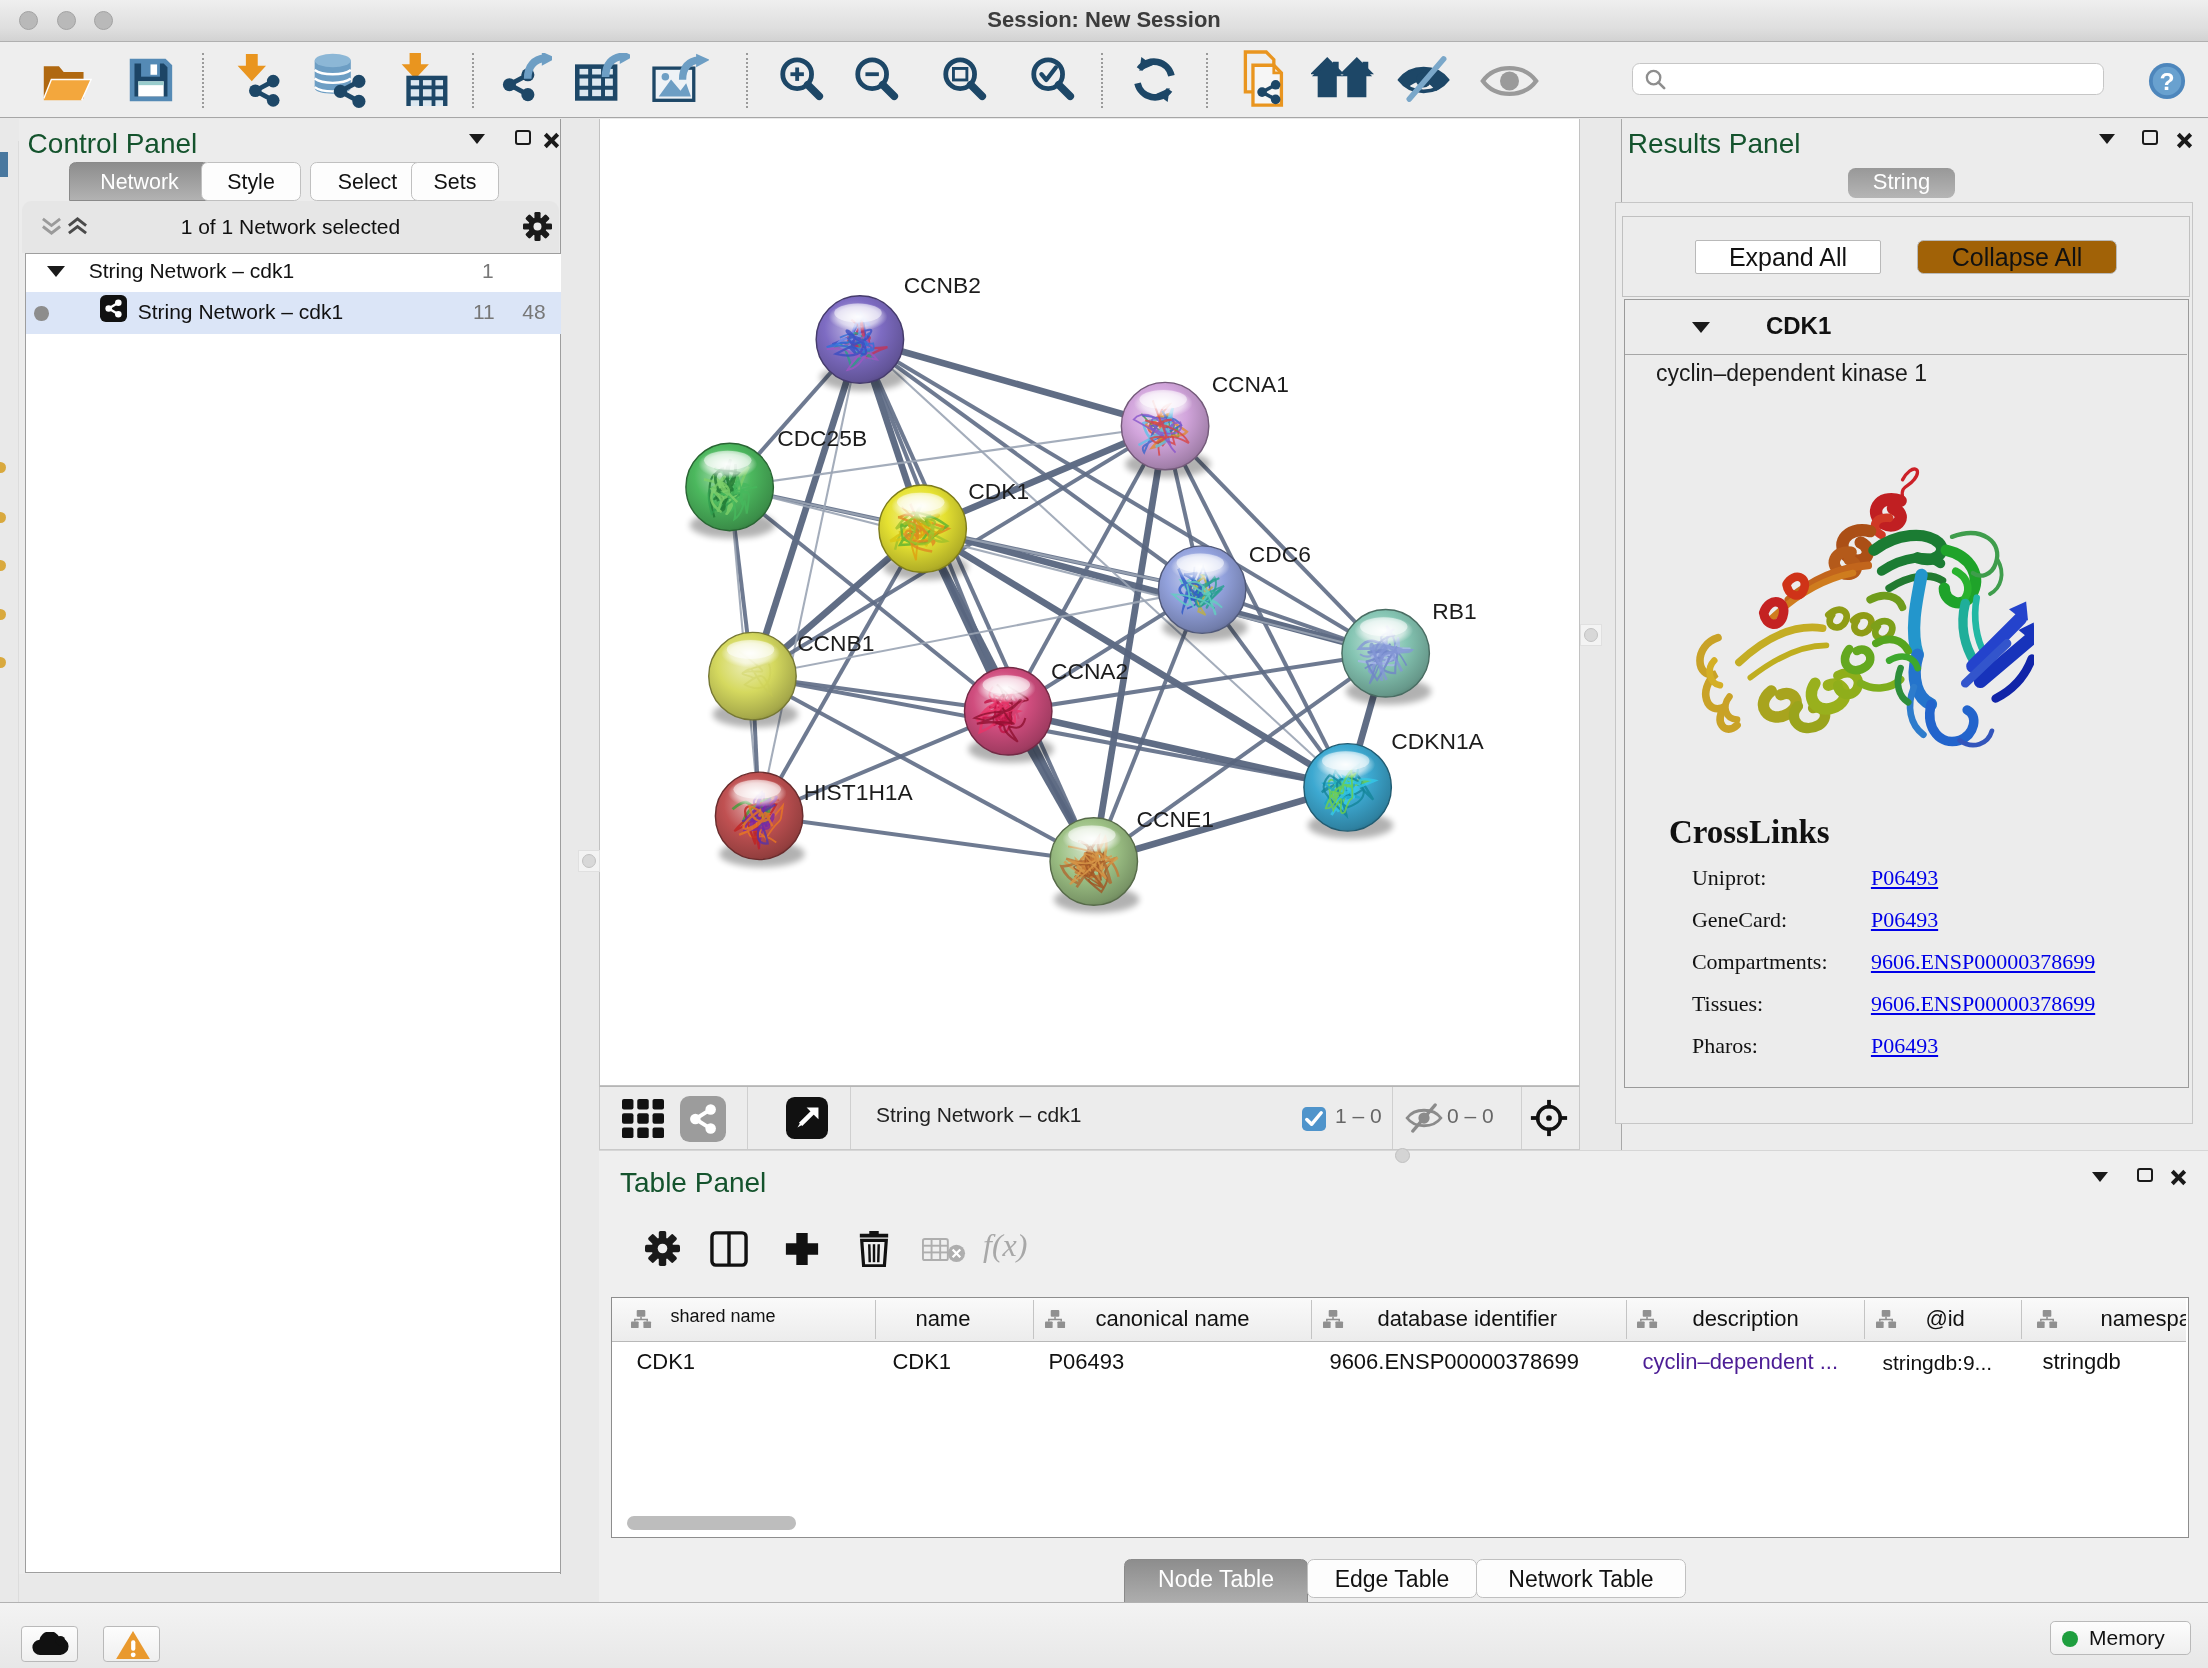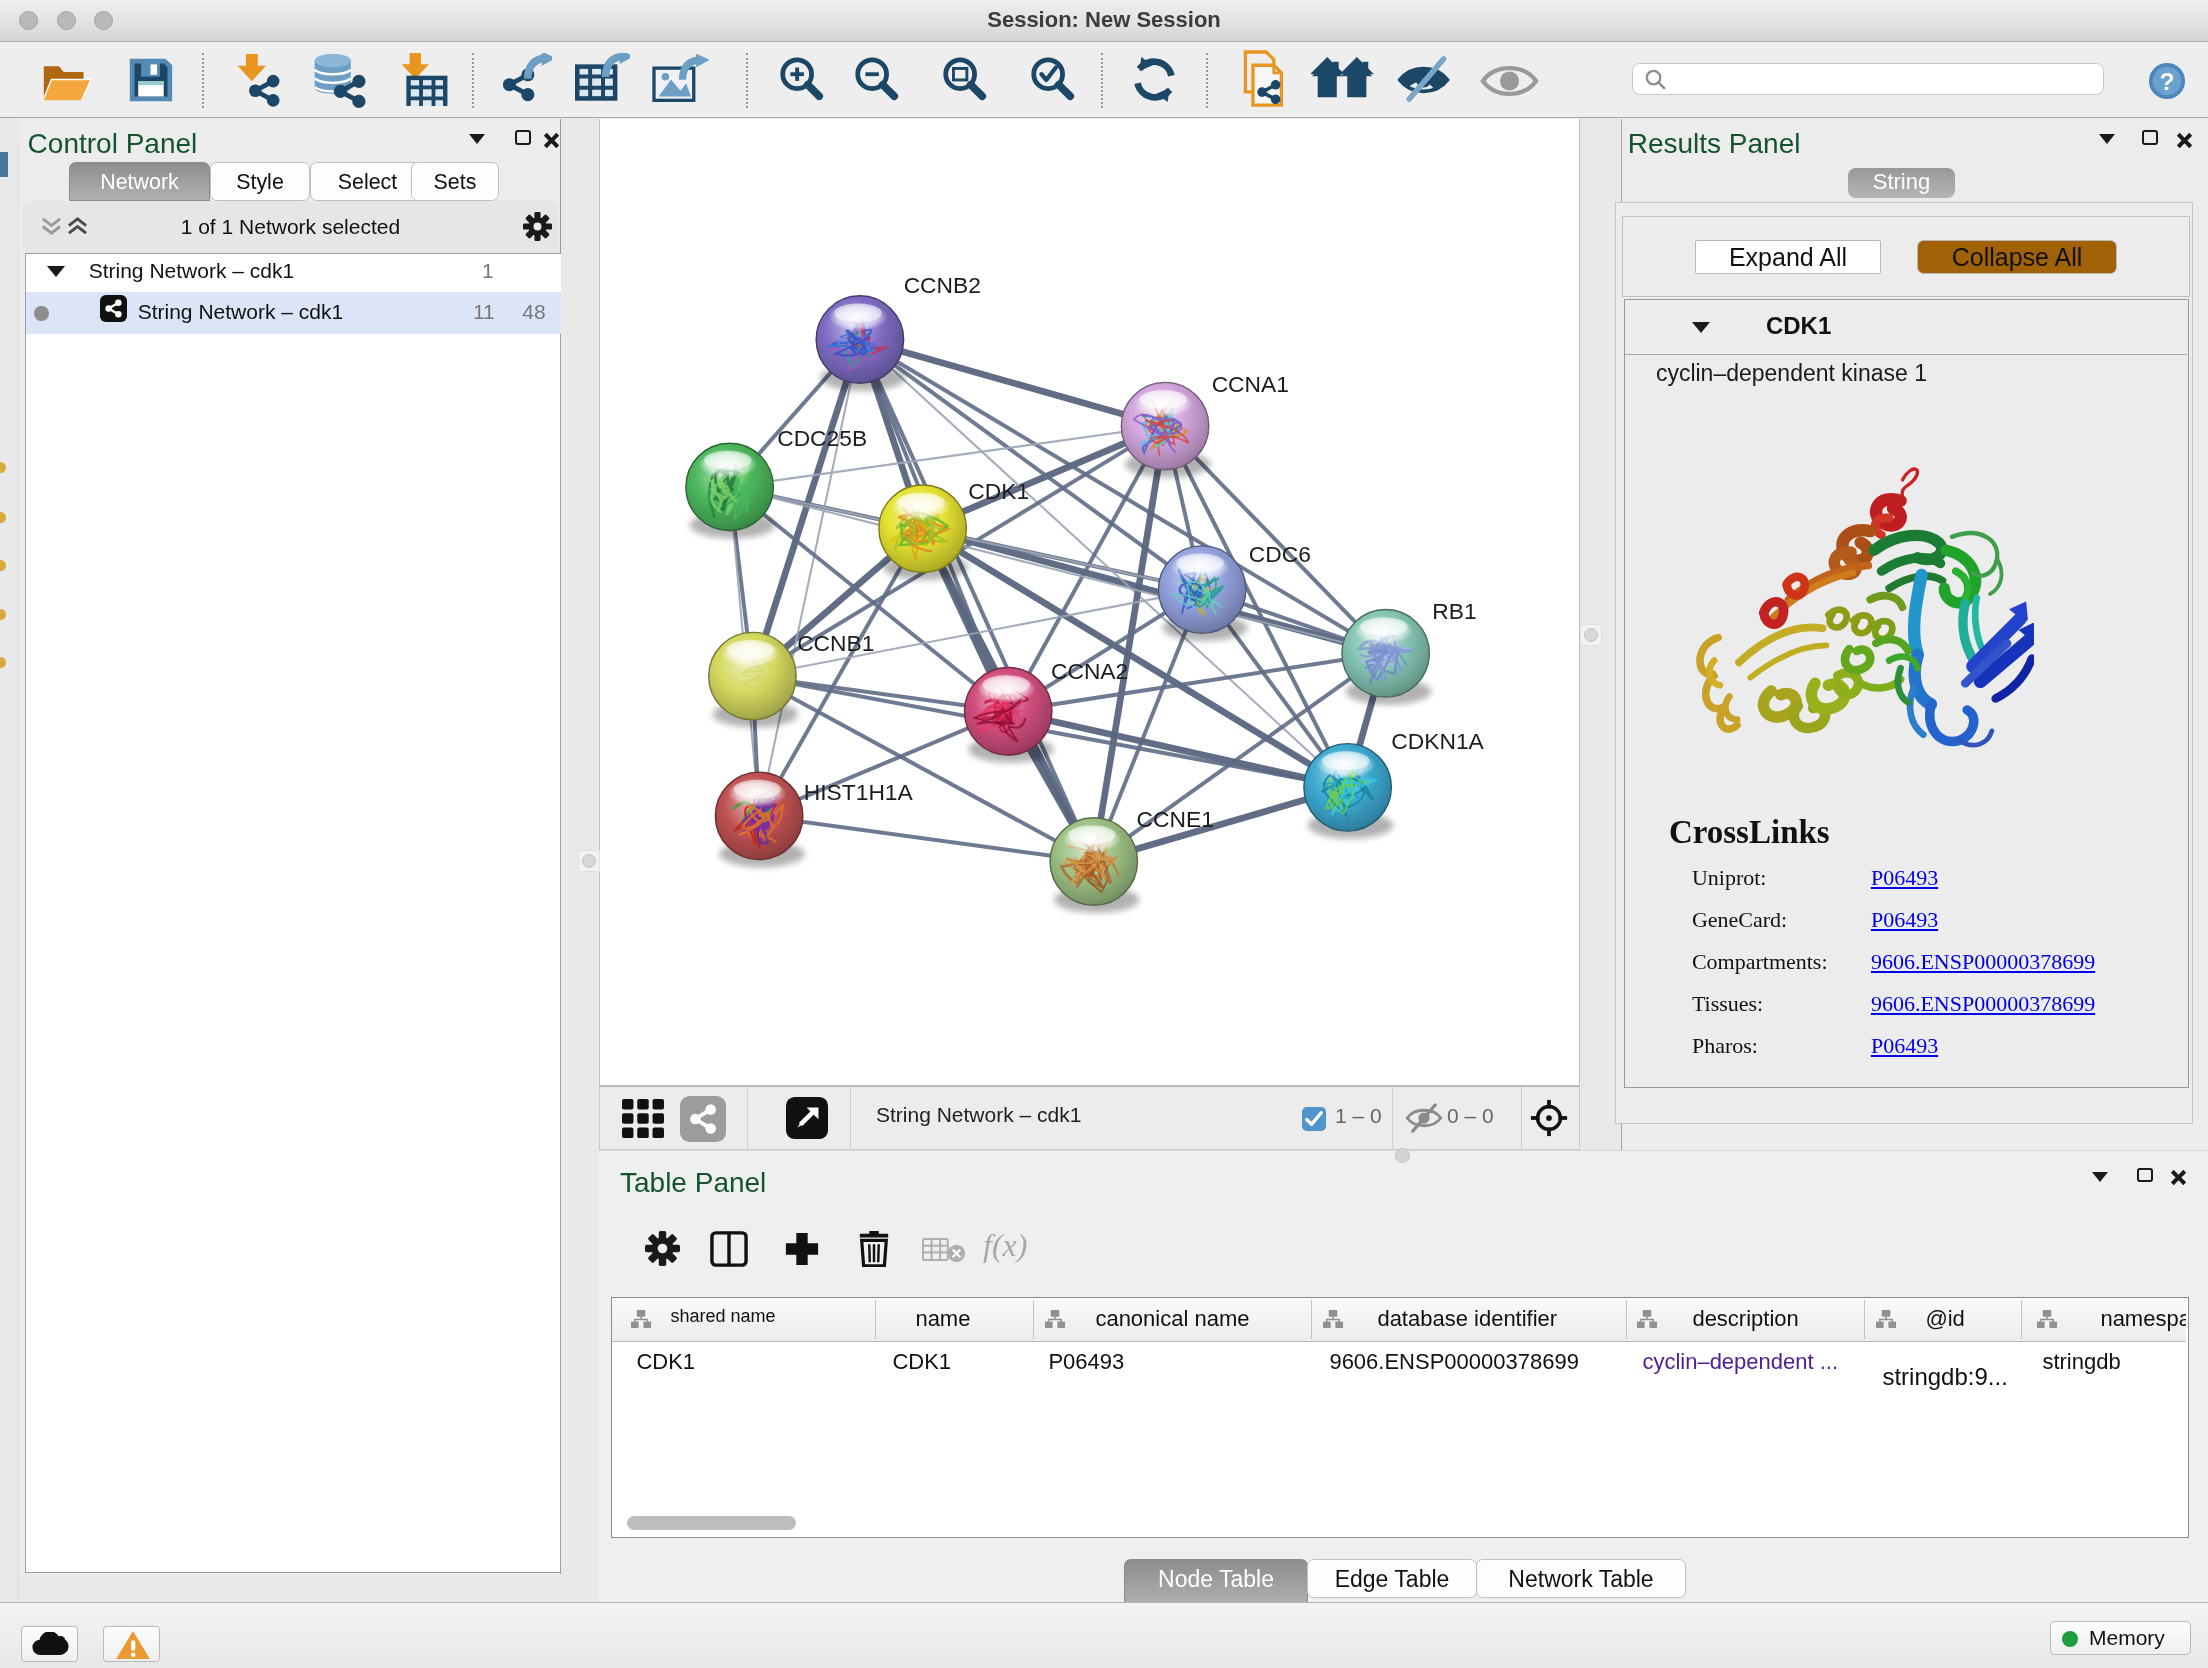--- a/index.html
+++ b/index.html
@@ -224,21 +224,21 @@
 </div>
 
 <div id="ctrl" class="abs">
   <div class="abs panelhead" style="left:8.6px;top:8.6px">Control Panel</div>
   <div class="tri" style="left:450px;top:15px"></div>
   <div class="minbtn" style="left:496px;top:11.4px"></div>
   <svg class="icon" style="left:522px;top:10.5px" width="21" height="21" viewBox="0 0 22 22">
       <path d="M3,6 L6,3 L11,8 L16,3 L19,6 L14,11 L19,16 L16,19 L11,14 L6,19 L3,16 L8,11 Z" fill="#1a1a1a"></path>
     </svg>
   <div class="tab tabsel" style="left:50px;top:43px;width:141px;height:39px;line-height:38px;border-radius:6.7px 6.7px 0 0">Network</div>
-  <div class="tab" style="left:191px;top:43px;width:100px;height:39px;line-height:38px">Style</div>
+  <div class="tab" style="left:182px;top:43px;width:100px;height:39px;line-height:38px">Style</div>
   <div class="tab" style="left:291px;top:43px;width:115px;height:39px;line-height:38px">Select</div>
   <div class="tab" style="left:392px;top:43px;width:88px;height:39px;line-height:38px">Sets</div>
   <div class="abs" style="left:2.9px;top:82px;width:537px;height:52px;background:#e6e6e6;border-radius:9.5px 9.5px 0 0">
     <svg class="icon" style="left:18px;top:15px" width="23" height="21" viewBox="0 0 22 22">
         <g fill="none" stroke="#9a9a9a" stroke-width="3">
           <path d="M2,3 L11,10 L20,3"></path>
           <path d="M2,11 L11,18 L20,11"></path>
         </g>
       </svg>
       <svg class="icon" style="left:44px;top:15px" width="23" height="21" viewBox="0 0 22 22">
@@ -850,21 +850,21 @@
         <div class="abs" style="left:1014px;top:1.9px;width:1px;height:39px;background:#c4c4c4"></div>
         <div class="abs" style="left:1252px;top:1.9px;width:1px;height:39px;background:#c4c4c4"></div>
         <div class="abs" style="left:1409px;top:1.9px;width:1px;height:39px;background:#c4c4c4"></div>
    </div>
    <div class="abs" style="left:0;top:44px;width:1574px;height:40px;background:#fff">
         <div class="abs" style="left:24px;top:6.7px;font-size:22px;color:#111">CDK1</div>
         <div class="abs" style="left:280px;top:6.7px;font-size:22px;color:#111">CDK1</div>
         <div class="abs" style="left:436px;top:6.7px;font-size:22px;color:#111">P06493</div>
         <div class="abs" style="left:717px;top:6.7px;font-size:22px;color:#111">9606.ENSP00000378699</div>
         <div class="abs" style="left:1030px;top:6.7px;font-size:22px;color:#4c1d95">cyclin–dependent ...</div>
-        <div class="abs" style="left:1270px;top:21px;font-size:24px;color:#111">stringdb:9...</div>
+        <div class="abs" style="left:1270px;top:9px;font-size:21px;color:#111">stringdb:9...</div>
         <div class="abs" style="left:1430px;top:6.7px;font-size:22px;color:#111">stringdb</div>
       </div>
    <div class="abs" style="left:14.3px;top:218px;width:169px;height:14.3px;border-radius:7.6px;background:#bdbdbd"></div>
  </div>
  <div class="tab tabsel" style="left:525px;top:408px;width:184px;height:50px;line-height:38px;border-radius:6.7px;font-size:23px">Node Table</div>
  <div class="tab" style="left:708px;top:408px;width:170px;height:39px;line-height:38px;font-size:23px">Edge Table</div>
  <div class="tab" style="left:877px;top:408px;width:210px;height:39px;line-height:38px;font-size:23px">Network Table</div>
 </div>
 
 <div id="status" class="abs">

